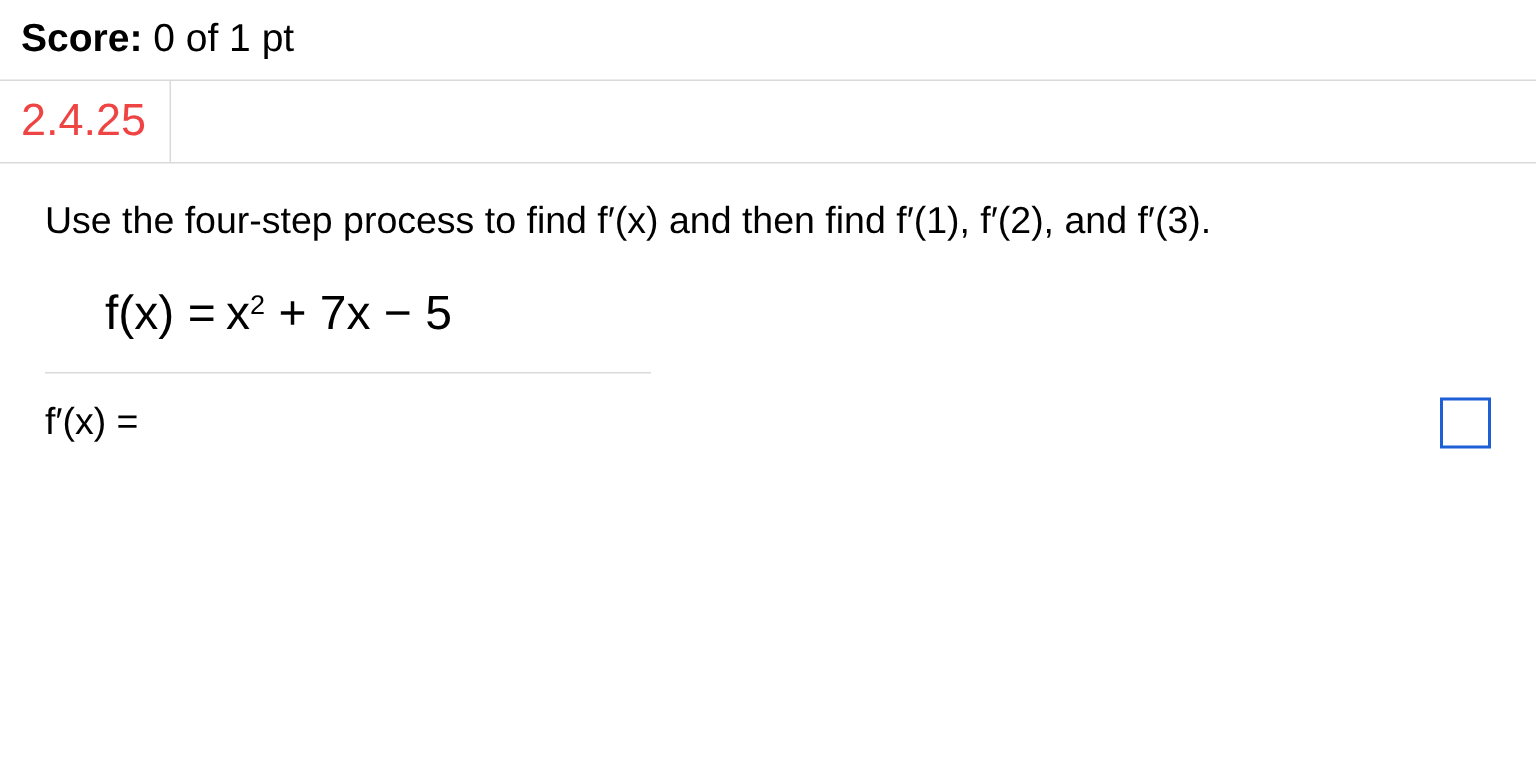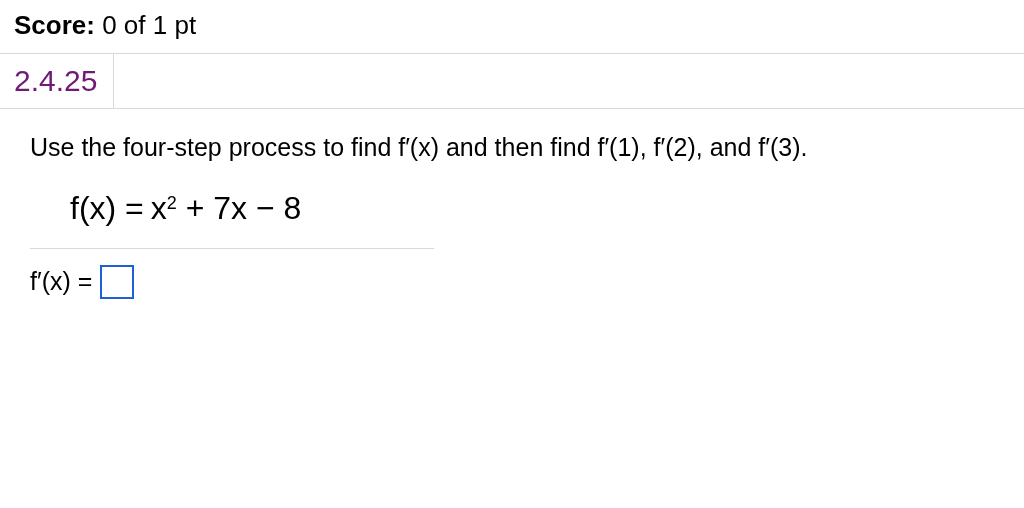--- a/index.html
+++ b/index.html
@@ -11,21 +11,21 @@
     color: #000000;
   }
   .score-bar {
     padding: 10px 14px 12px 14px;
     font-size: 26px;
     border-bottom: 1px solid #d9d9d9;
   }
   .score-bar .label { font-weight: 700; }
   .question-bar {
     font-size: 30px;
-    color: #701a75;
+    color: #ef4444;
     background: #ffffff;
     border-bottom: 1px solid #d9d9d9;
     display: flex;
     align-items: stretch;
   }
   .question-number {
     padding: 10px 16px 10px 14px;
     border-right: 1px solid #d9d9d9;
   }
   .content {
@@ -47,20 +47,21 @@
     font-size: 18px;
     position: relative;
     top: -10px;
     left: 0px;
   }
   .answer-line {
     display: flex;
     align-items: center;
     gap: 8px;
     font-size: 25px;
+    justify-content: space-between;
   }
   .answer-input {
     width: 34px;
     height: 34px;
     border: 2px solid #1e5fd8;
     background: #ffffff;
     font-size: 20px;
     text-align: center;
     outline: none;
     padding: 0;
@@ -76,20 +77,20 @@
 
 <div class="question-bar">
   <div class="question-number">2.4.25</div>
 </div>
 
 <div class="content">
   <div class="instruction">Use the four-step process to find f′(x) and then find f′(1), f′(2), and f′(3).</div>
 
   <div class="equation-block">
     <span class="fn">f(x) =</span>
-    <span class="fn">x</span><span class="eq-sup">2</span><span class="fn"> + 7x − 8</span>
+    <span class="fn">x</span><span class="eq-sup">2</span><span class="fn"> + 7x − 5</span>
   </div>
 
   <div class="answer-line">
     <span>f′(x) =</span>
     <input class="answer-input" type="text" value="" style="">
   </div>
 </div>
 
 </body></html>

